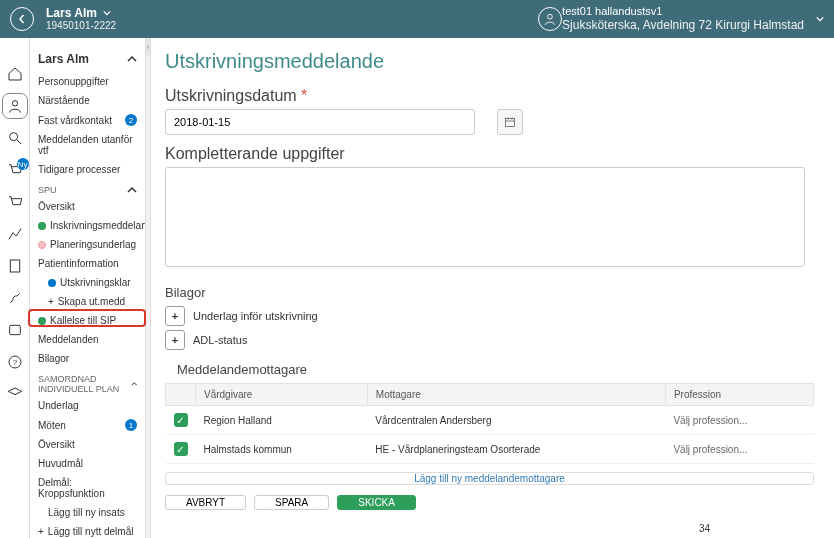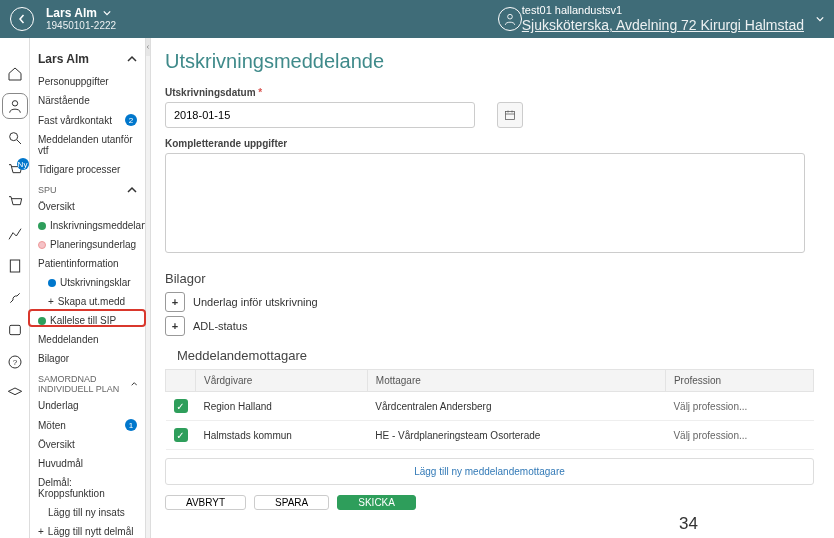--- a/index.html
+++ b/index.html
@@ -8,21 +8,21 @@
   .back-circle { width: 24px; height: 24px; border: 1.5px solid #fff; border-radius: 50%; display: flex; align-items: center; justify-content: center; cursor: pointer; margin-right: 12px; }
   .back-circle svg { width: 10px; height: 10px; }
   .patient-block { display: flex; flex-direction: column; line-height: 1.2; }
   .patient-name-row { display: flex; align-items: center; gap: 6px; }
   .patient-name { font-size: 12px; font-weight: bold; }
   .patient-id { font-size: 10px; opacity: 0.9; }
   .user-block { margin-left: auto; display: flex; align-items: center; }
   .avatar-circle { width: 24px; height: 24px; border: 1.5px solid #fff; border-radius: 50%; display:flex; align-items:center; justify-content:center; }
   .user-text { display:flex; flex-direction:column; line-height:1.2; }
   .user-text .uname { font-size:11px; }
-  .user-text .urole { font-size:14px; opacity:0.9;text-decoration:underline; }
+  .user-text .urole { font-size:12px; opacity:0.9; }
   .chevd { margin-left:12px; }
   
   .layout { display:flex; height: calc(538px - 38px); position:relative; }
   .iconcol { width: 30px; background:#fff; border-right:1px solid #ddd; display:flex; flex-direction:column; align-items:center; padding-top:28px; gap:16px; }
   .iconcol .ic { width:16px; height:16px; color:#555; cursor:pointer; position:relative; }
   .iconcol .ic.active { outline:1px solid #888; outline-offset:4px; border-radius:2px;}
   .badge-blue { position:absolute; top:-4px; right:-6px; background:#0077cc; color:#fff; border-radius:50%; width:12px; height:12px; font-size:8px; display:flex; align-items:center; justify-content:center;}
   
   .sidepanel { width:115px; background:#fff; padding: 8px 4px; overflow-y:auto; position:relative; }
   .sphead { font-size:12px; font-weight:bold; padding:6px 4px; display:flex; justify-content:space-between; align-items:center; cursor:pointer;}
@@ -36,41 +36,41 @@
   .dot.pink{background:#f5c2c7;border:1px solid #e99;}
   .dot.blue{background:#0077cc;}
   .highlight-red { border:2px solid #d9372c; border-radius:4px; position:absolute; left:28px; width:118px; height:18px; top:271px; pointer-events:none; z-index:5;}
   
   .splitter { width:6px; background:#f2f2f2; border-left:1px solid #ddd; border-right:1px solid #ddd; position:relative;}
   .splitter .grip { position:absolute; top:0; left:0; width:100%; height:18px; background:#e6e6e6; display:flex; align-items:center; justify-content:center;}
   .splitter .grip svg{width:8px;height:8px;color:#666;}
   
   .main { flex:1; padding: 12px 20px 8px 14px; overflow-y:auto; }
   .main h1 { color:#3f8a8a; font-weight:normal; font-size:20px; margin-bottom:14px;}
-  .flabel{ font-size:10px; color:#444; margin-bottom:4px; display:block;font-weight:bold;}
+  .flabel{ font-size:16px; color:#444; margin-bottom:4px; display:block;}
   .req{color:#d9534f;}
   .daterow{ display:flex; gap:22px; margin-bottom:10px; align-items:center;}
   .dateinput{ width:310px; height:26px; border:1px solid #ccc; border-radius:3px; padding:0 8px; font-size:11px;}
   .calbtn{ width:26px; height:26px; border:1px solid #ccc; border-radius:3px; background:#f7f7f7; display:flex; align-items:center; justify-content:center; cursor:pointer;}
   .ta{ width:640px; height:100px; border:1px solid #ccc; border-radius:3px; padding:6px; font-size:11px; resize:none; margin-bottom:16px;}
   .sect-title{ font-size:13px; color:#444; margin-bottom:6px;}
   .sub-lbl{font-size:10px;color:#555;margin-bottom:6px;display:block;}
   .addrow{ display:flex; align-items:center; gap:8px; margin-bottom:4px;}
   .plusbtn{ width:20px;height:20px;border:1px solid #999;border-radius:3px;background:#fff;display:flex;align-items:center;justify-content:center;cursor:pointer;font-weight:bold;color:#333;}
   .tbl{ width:100%; border-collapse:collapse; margin-top:6px; margin-bottom:8px;}
   .tbl th{ text-align:left; font-weight:normal; font-size:10px; background:#f4f4f4; border:1px solid #e3e3e3; padding:5px 8px; color:#555;}
   .tbl td{ font-size:10px; padding:7px 8px; border-bottom:1px solid #eee;}
   .tbl th:first-child, .tbl td:first-child{width:28px; text-align:center;}
   .chk{ width:14px;height:14px;background:#2e9e5b;border-radius:3px;display:inline-flex;align-items:center;justify-content:center;color:#fff;}
   .profsel{ color:#666;}
-  .addrec{ border:1px solid #ddd; border-radius:3px; text-align:center; padding:7px; color:#337ab7; font-size:10px; cursor:pointer; margin-bottom:10px;}
+  .addrec{ border:1px solid #ddd; border-radius:3px; text-align:center; padding:0; color:#337ab7; font-size:10px; cursor:pointer; margin-bottom:10px;}
   .btnrow{ display:flex; gap:8px;}
   .btn{ padding:1px 20px; border-radius:3px; font-size:10px; cursor:pointer; border:1px solid #ccc; background:#fff; text-transform:uppercase;}
   .btn.primary{ background:#2e9e5b; border-color:#2e9e5b; color:#fff;}
-  .pagenum{position:absolute; bottom:4px; right:136px; font-size:17px; color:#333;}
+  .pagenum{position:absolute; bottom:4px; right:124px; font-size:10px; color:#333;}
   .link-blue{color:#337ab7;}
   .plus-sm{font-size:10px;}
 </style>
 </head>
 <body>
 
 <div class="topbar">
   <div class="back-circle">
     <svg viewBox="0 0 10 10">
         <path d="M6.5 1 L3 5 L6.5 9" stroke="#fff" stroke-width="1.5" fill="none"></path>

